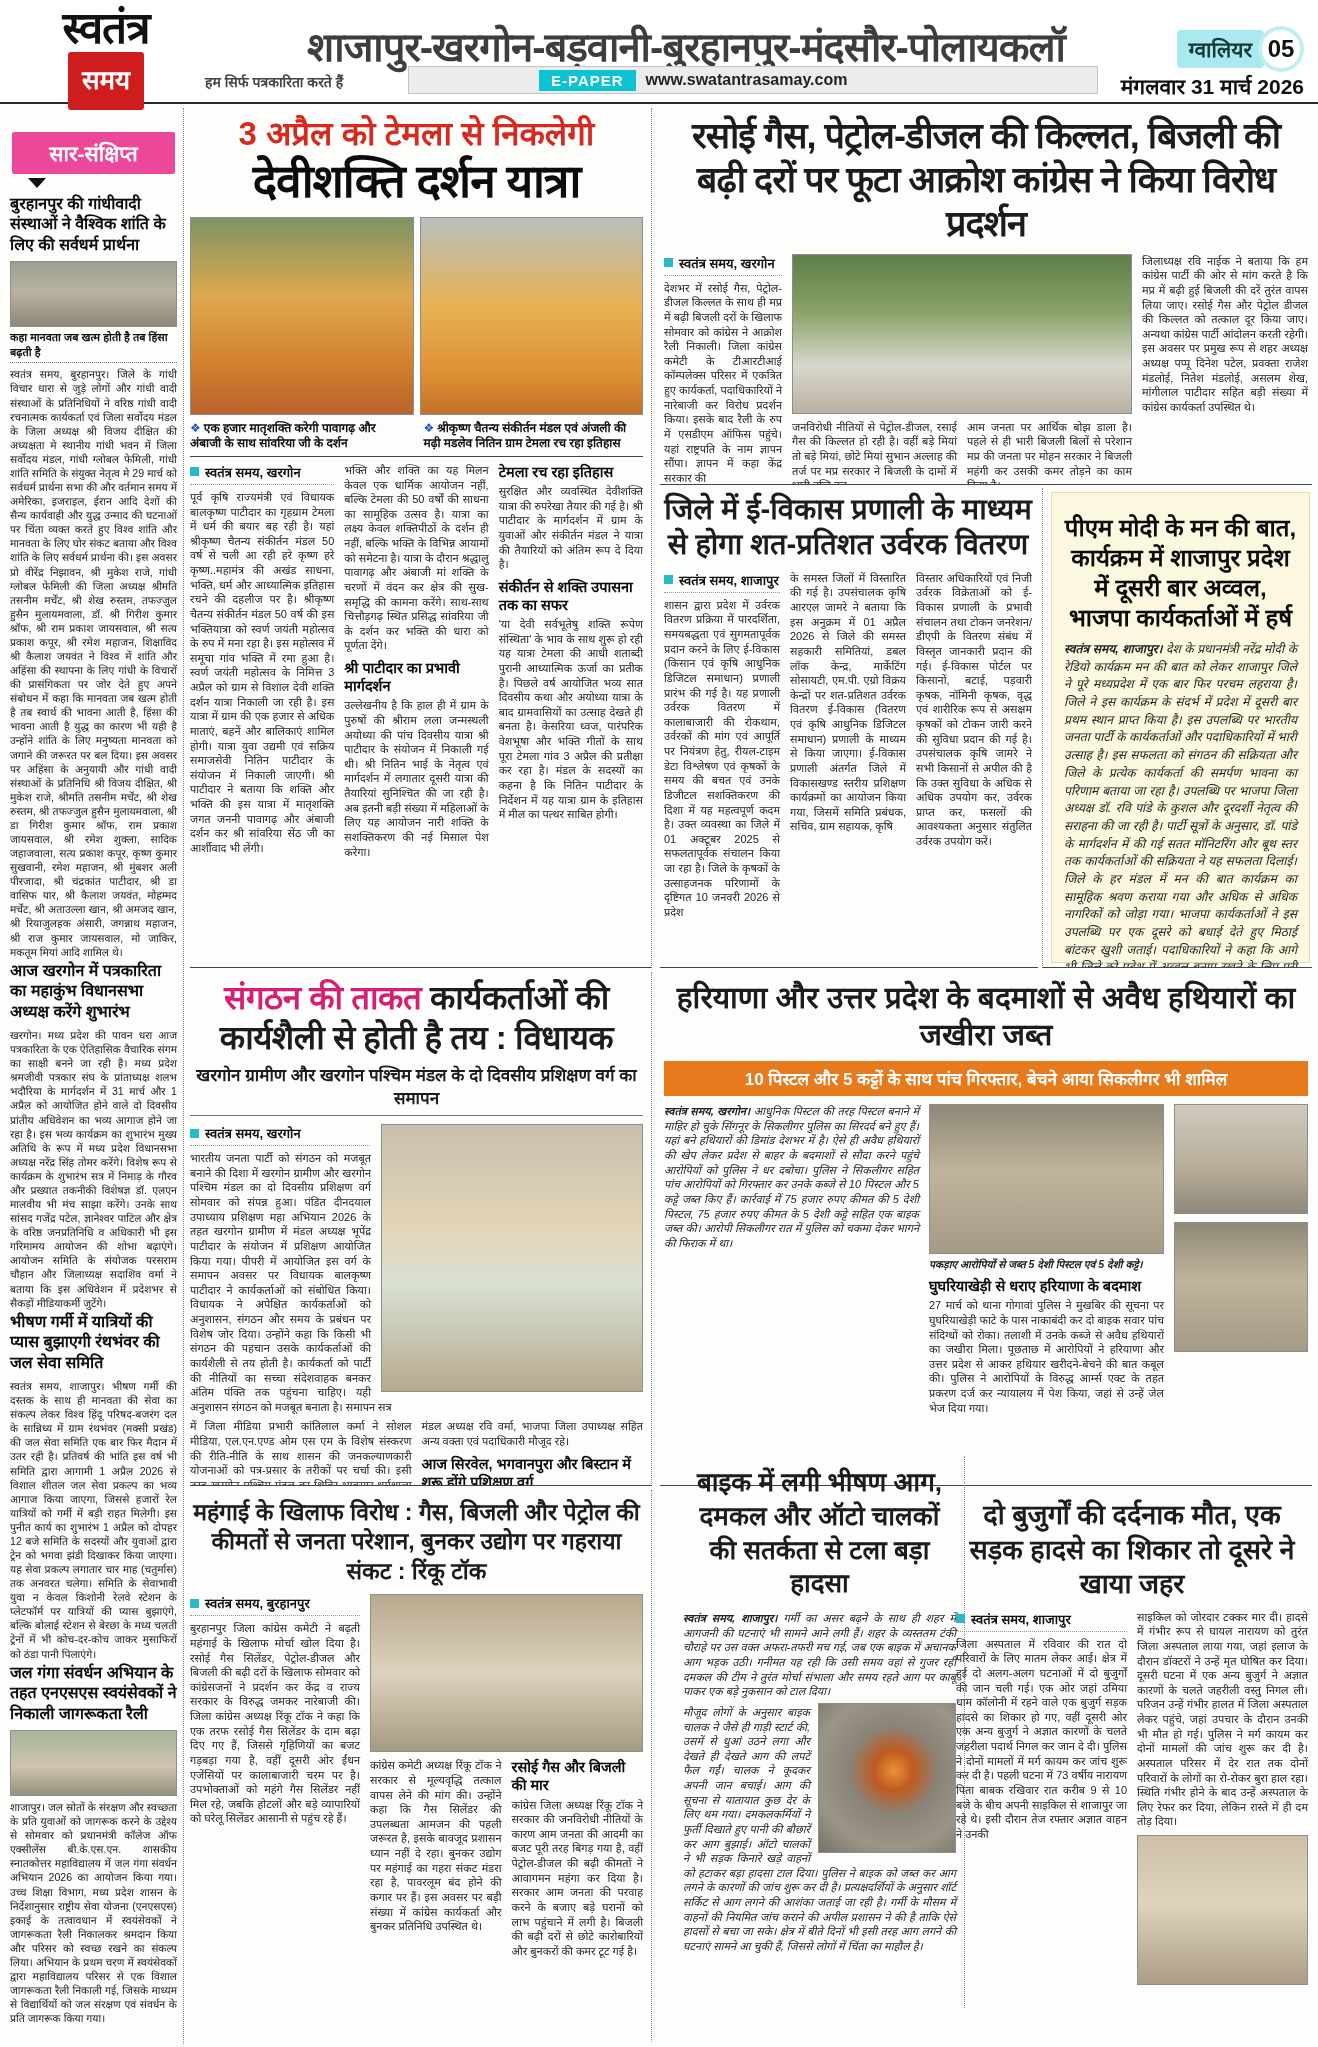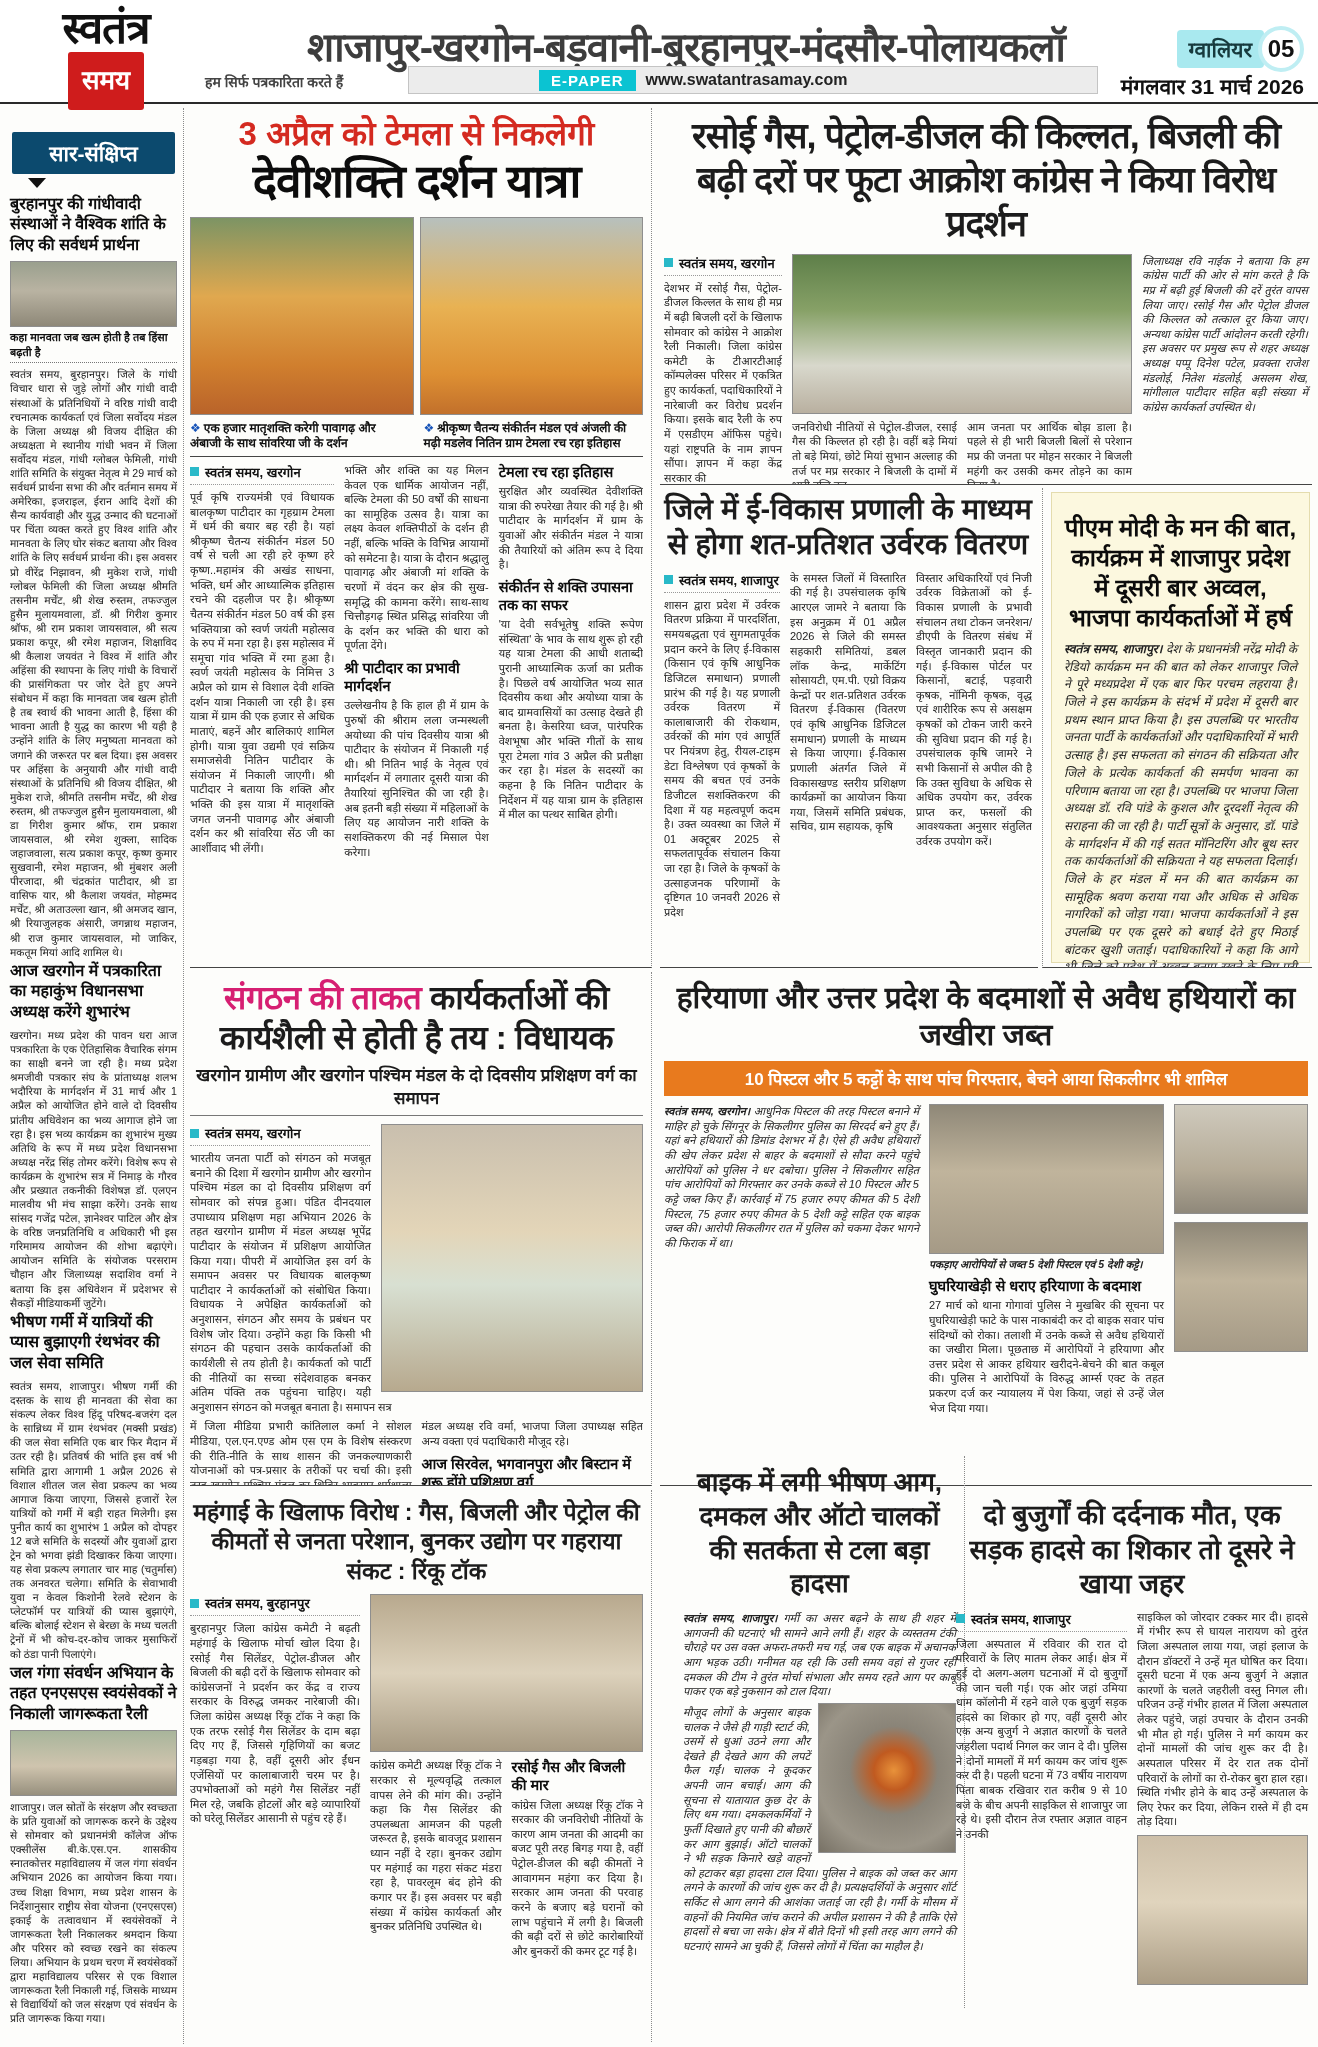--- a/index.html
+++ b/index.html
@@ -22,21 +22,21 @@
   .tagline{position:absolute;left:205px;top:72px;font-size:14px;font-weight:700;color:#444;}
   .epaper-bar{position:absolute;left:408px;top:66px;width:690px;height:28px;background:#ececec;border:1px solid #c4c4c4;
               display:flex;align-items:center;padding-left:130px;}
   .epaper-badge{background:#0bc3d2;color:#fff;font-weight:800;font-size:15px;padding:2px 12px;letter-spacing:1px;}
   .website{font-size:16px;font-weight:700;color:#222;margin-left:10px;}
   .dateline{position:absolute;right:14px;top:72px;font-size:21px;font-weight:800;color:#111;}
 
   
   .sidebar{position:absolute;left:6px;top:108px;width:178px;height:1936px;padding:2px 6px 0 4px;
            border-right:1px dotted #8a8a8a;overflow:hidden;}
-  .sb-head{background:#0c4a6e;color:#fff;text-align:center;font-size:21px;font-weight:800;
+  .sb-head{background:#ec4899;color:#fff;text-align:center;font-size:21px;font-weight:800;
            padding:7px 4px;margin:22px 2px 4px 2px;border-radius:2px;}
   .sb-tri{width:0;height:0;border-left:9px solid transparent;border-right:9px solid transparent;
           border-top:10px solid #111;margin:2px 0 6px 18px;}
   .sb-title{font-size:16px;font-weight:800;line-height:1.28;margin:2px 0 6px 0;color:#0d0d0d;}
   .sb-photo{width:100%;height:66px;border:1px solid #999;}
   .ph-a{background:linear-gradient(180deg,#9aa08e 0%,#b9b3a2 45%,#8e8878 100%);}
   .ph-b{background:linear-gradient(180deg,#a8b59b 0%,#cfc4ae 55%,#97907e 100%);}
   .sb-caption{font-size:11px;font-weight:800;border-bottom:1px dotted #777;padding:2px 0 3px 0;color:#111;}
   .sb-body{font-size:10.6px;line-height:1.33;text-align:justify;margin-top:4px;color:#222;}
 
@@ -201,21 +201,21 @@
           </div>
         <div class="bodytxt">देशभर में रसोई गैस, पेट्रोल-डीजल किल्लत के साथ ही मप्र में बढ़ी बिजली दरों के खिलाफ सोमवार को कांग्रेस ने आक्रोश रैली निकाली। जिला कांग्रेस कमेटी के टीआरटीआई कॉम्पलेक्स परिसर में एकत्रित हुए कार्यकर्ता, पदाधिकारियों ने नारेबाजी कर विरोध प्रदर्शन किया। इसके बाद रैली के रुप में एसडीएम ऑफिस पहुंचे। यहां राष्ट्रपति के नाम ज्ञापन सौंपा। ज्ञापन में कहा केंद्र सरकार की</div>
       </div>
       <div style="width:340px;flex:0 0 auto;">
         <div class="b-photo photo"></div>
         <div class="cols" style="margin-top:6px;">
           <div class="col bodytxt">जनविरोधी नीतियों से पेट्रोल-डीजल, रसाई गैस की किल्लत हो रही है। वहीं बड़े मियां तो बड़े मियां, छोटे मियां सुभान अल्लाह की तर्ज पर मप्र सरकार ने बिजली के दामों में भारी वृद्धि कर</div>
           <div class="col bodytxt">आम जनता पर आर्थिक बोझ डाला है। पहले से ही भारी बिजली बिलों से परेशान मप्र की जनता पर मोहन सरकार ने बिजली महंगी कर उसकी कमर तोड़ने का काम किया है।</div>
         </div>
       </div>
-      <div style="flex:1;font-style:italic;">
+      <div style="flex:1;">
         <div class="bodytxt">जिलाध्यक्ष रवि नाईक ने बताया कि हम कांग्रेस पार्टी की ओर से मांग करते है कि मप्र में बढ़ी हुई बिजली की दरें तुरंत वापस लिया जाए। रसोई गैस और पेट्रोल डीजल की किल्लत को तत्काल दूर किया जाए। अन्यथा कांग्रेस पार्टी आंदोलन करती रहेगी। इस अवसर पर प्रमुख रूप से शहर अध्यक्ष अध्यक्ष पप्पू दिनेश पटेल, प्रवक्ता राजेश मंडलोई, नितेश मंडलोई, असलम शेख, मांगीलाल पाटीदार सहित बड़ी संख्या में कांग्रेस कार्यकर्ता उपस्थित थे।</div>
       </div>
     </div>
   </div>
 
   <div class="art hr-b" style="left:660px;top:488px;width:378px;height:480px;padding:0 6px 0 4px;">
     <div class="c-title">जिले में ई-विकास प्रणाली के माध्यम से होगा शत-प्रतिशत उर्वरक वितरण</div>
     <div class="cols" style="height:390px;overflow:hidden;">
       <div class="col">
         <div class="byline">

